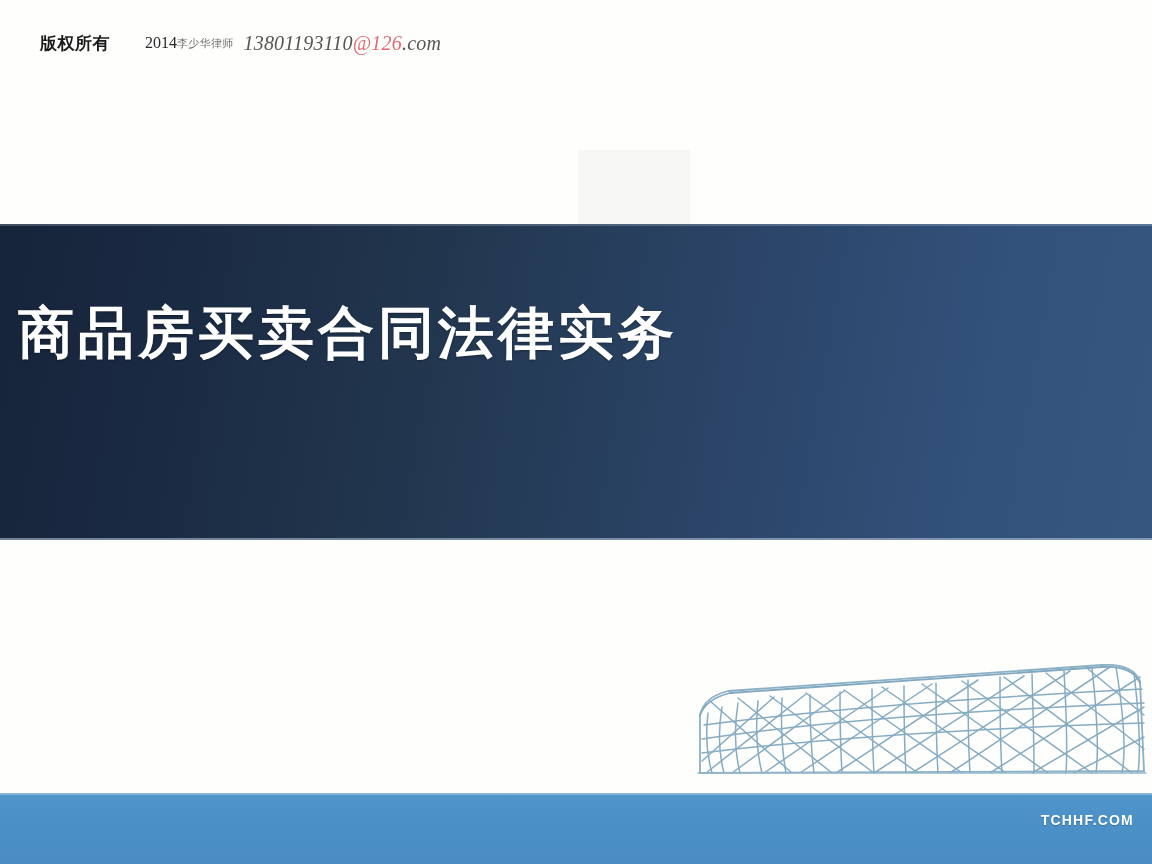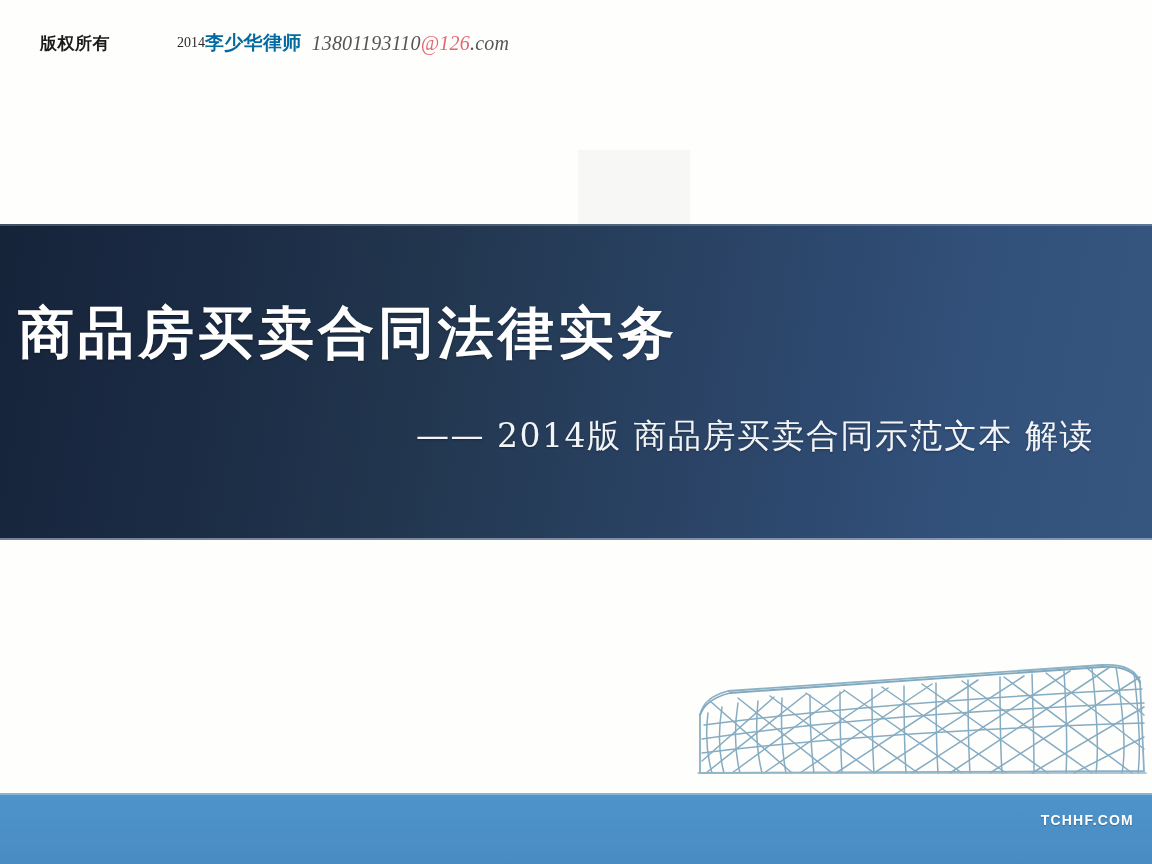--- a/index.html
+++ b/index.html
@@ -31,30 +31,30 @@
   }
   .cr-owner {
     margin-left: 40px;
     font-family: "Liberation Sans", "DejaVu Sans", sans-serif;
     font-weight: bold;
     font-size: 17px;
     color: #1b1b1b;
     letter-spacing: 0.5px;
   }
   .cr-year {
-    margin-left: 67px;
+    margin-left: 35px;
     font-family: "Liberation Serif", serif;
-    font-size: 14px;
+    font-size: 16px;
     color: #2a2a2a;
   }
   .cr-author {
     font-family: "Liberation Sans", "DejaVu Sans", sans-serif;
-    font-weight: bold;
-    font-size: 19px;
-    color: #0369a1;
+    font-weight: normal;
+    font-size: 11px;
+    color: #737373;
     letter-spacing: 0.3px;
   }
   .cr-email {
     margin-left: 10px;
     font-family: "Liberation Serif", "DejaVu Serif", serif;
     font-style: italic;
     font-size: 20px;
     color: #555555;
     letter-spacing: 0.2px;
   }
@@ -180,21 +180,20 @@
     <span class="cr-year">2014</span>
     <span class="cr-author">李少华律师</span>
     <span class="cr-email"><span>13801193110</span><span class="at-host">@126</span><span>.com</span></span>
   </div>
 
   <div class="faint-block"></div>
 
   <div class="title-banner">
     <div class="banner-top-rule"></div>
     <div class="main-title">商品房买卖合同法律实务</div>
-    <div class="sub-title">—— 2014版  商品房买卖合同示范文本  解读</div>
     <div class="banner-bottom-rule"></div>
   </div>
 
   <div class="stadium">
     <svg viewBox="0 0 470 140" preserveAspectRatio="none" aria-hidden="true">
       <g fill="none" stroke="#7fa8bf" stroke-width="1.5" stroke-linecap="round" opacity="0.95">
 
         <path d="M18 62 Q22 44 46 38 L420 12 Q450 10 458 28 L462 118 L18 120 Z" stroke="#86acc2" stroke-width="1.8"></path>
 
         <path d="M18 62 Q24 46 48 40 L420 14 Q450 12 458 30" stroke="#7aa4bd" stroke-width="1.8"></path>

